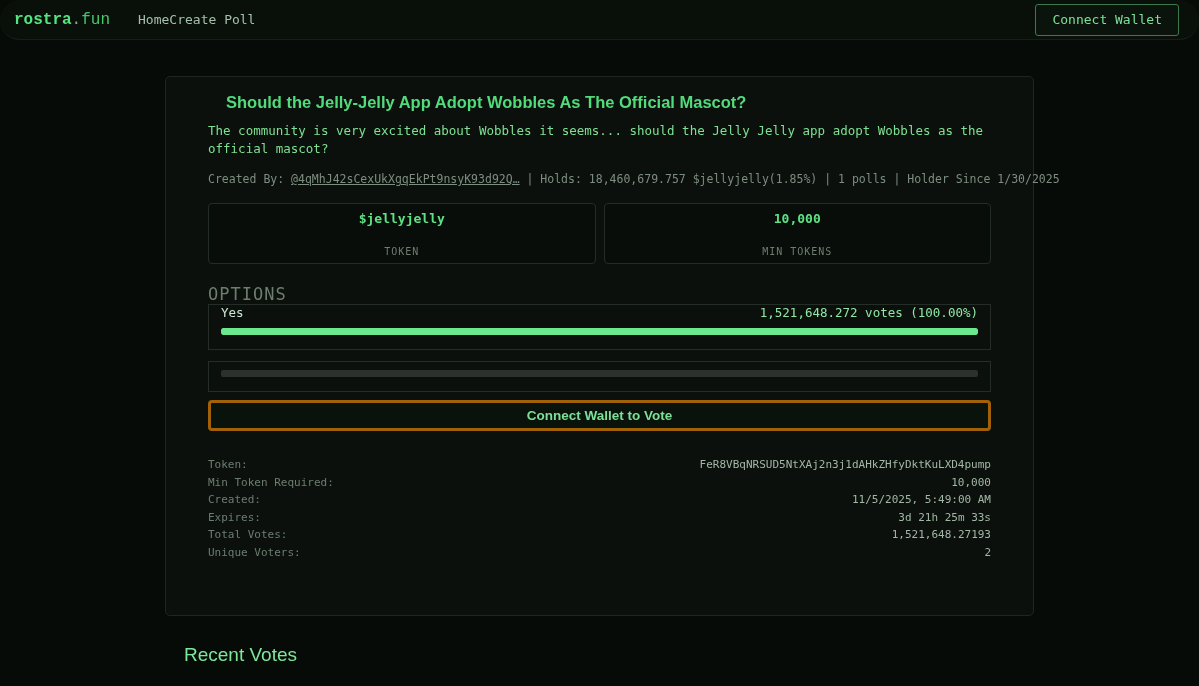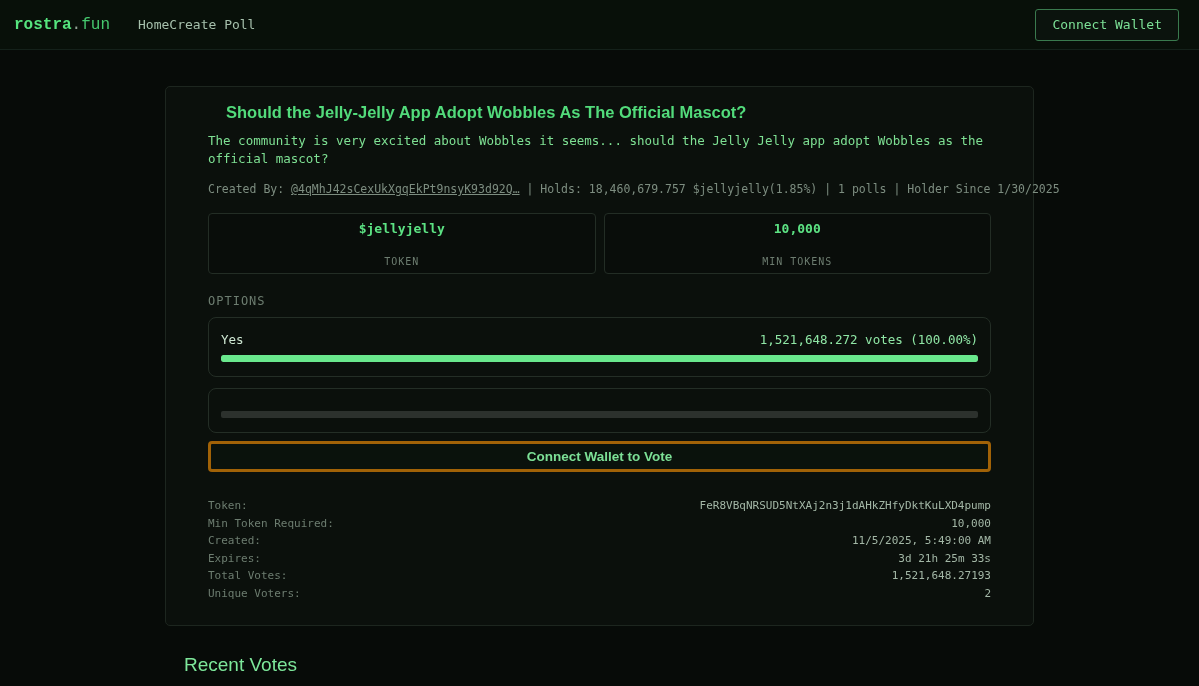--- a/index.html
+++ b/index.html
@@ -5,26 +5,27 @@
   * { margin: 0; padding: 0; box-sizing: border-box; }
   html, body { width: 1199px; height: 686px; }
   body {
     background: #070b08;
     font-family: "DejaVu Sans Mono", monospace;
     overflow: hidden;
   }
 
   
   .header {
-    height: 50px;
+    height: 40px;
     display: flex;
     align-items: center;
     padding: 0 20px 0 14px;
     background: #081009;
     border-bottom: 1px solid #14211a;
+    border-radius: 23px;
   }
   .logo { font-family: "Liberation Mono", monospace; font-size: 16px; white-space: nowrap; cursor: pointer; }
   .logo .brand { font-weight: bold; color: #55e57e; }
   .logo .dot { color: #93a396; }
   .logo .tld { color: #45c96e; }
   .nav { display: flex; margin-left: 28px; font-size: 13px; }
   .nav-item { color: #a6c0ac; cursor: pointer; white-space: nowrap; }
   .connect-btn {
     margin-left: auto;
     height: 32px;
@@ -73,26 +74,26 @@
   .token-box {
     height: 61px;
     background: #090d0a;
     border: 1px solid #232d25;
     border-radius: 4px;
     display: flex; flex-direction: column; justify-content: center; align-items: center; gap: 20px;
   }
   .token-value { font-weight: bold; font-size: 13px; color: #5ce283; }
   .token-label { font-size: 10px; color: #6d7d70; letter-spacing: 1px; }
 
-  .options-label { font-size: 12px; color: #6d7d70; letter-spacing: 1px; margin-bottom: 9px; }
+  .options-label { font-size: 17px; color: #6d7d70; letter-spacing: 1px; }
 
   .option {
     border: 1px solid #242e26;
-    border-radius: 8px;
-    padding: 14px 12px 14px;
+    border-radius: 0;
+    padding: 0 12px 14px;
     cursor: pointer;
     background: transparent;
   }
   .option + .option { margin-top: 11px; }
   .option-row { display: flex; justify-content: space-between; align-items: baseline; font-size: 12.5px; }
   .option-name { color: #cfe8d3; }
   .option-votes { color: #8fe6a5; }
   .bar-track { height: 7px; margin-top: 8px; background: #2c312d; border-radius: 2px; overflow: hidden; }
   .bar-fill { height: 100%; background: #69e88d; border-radius: 2px; }
 

